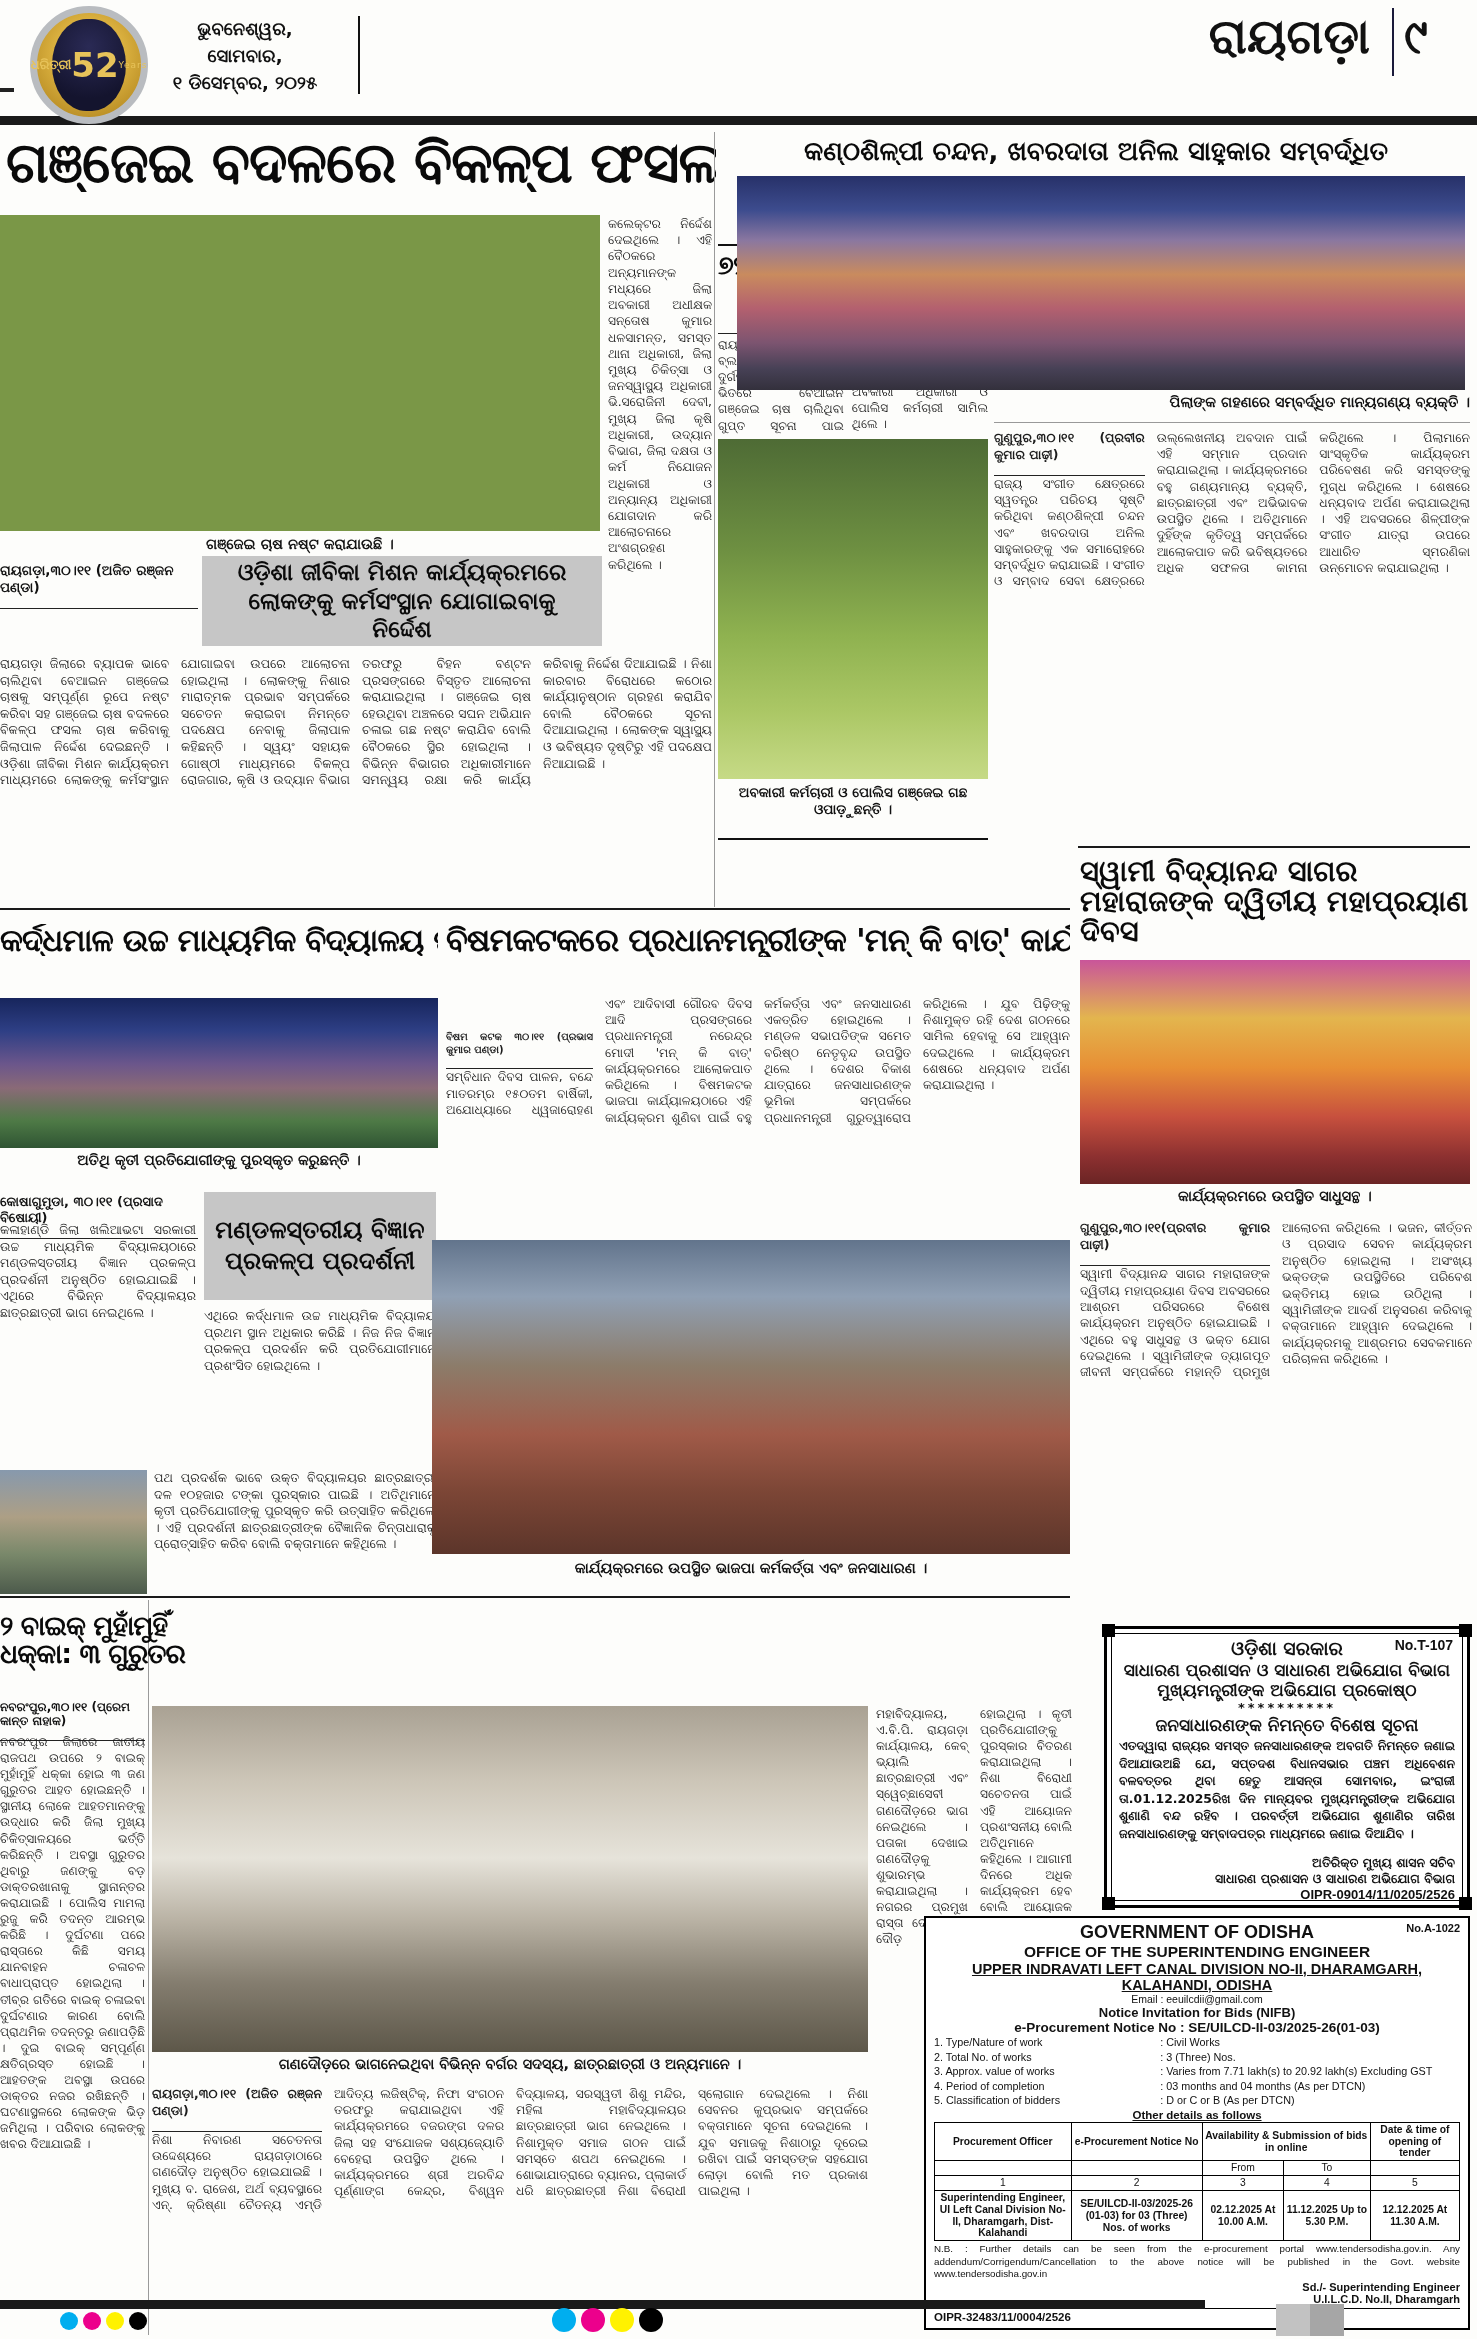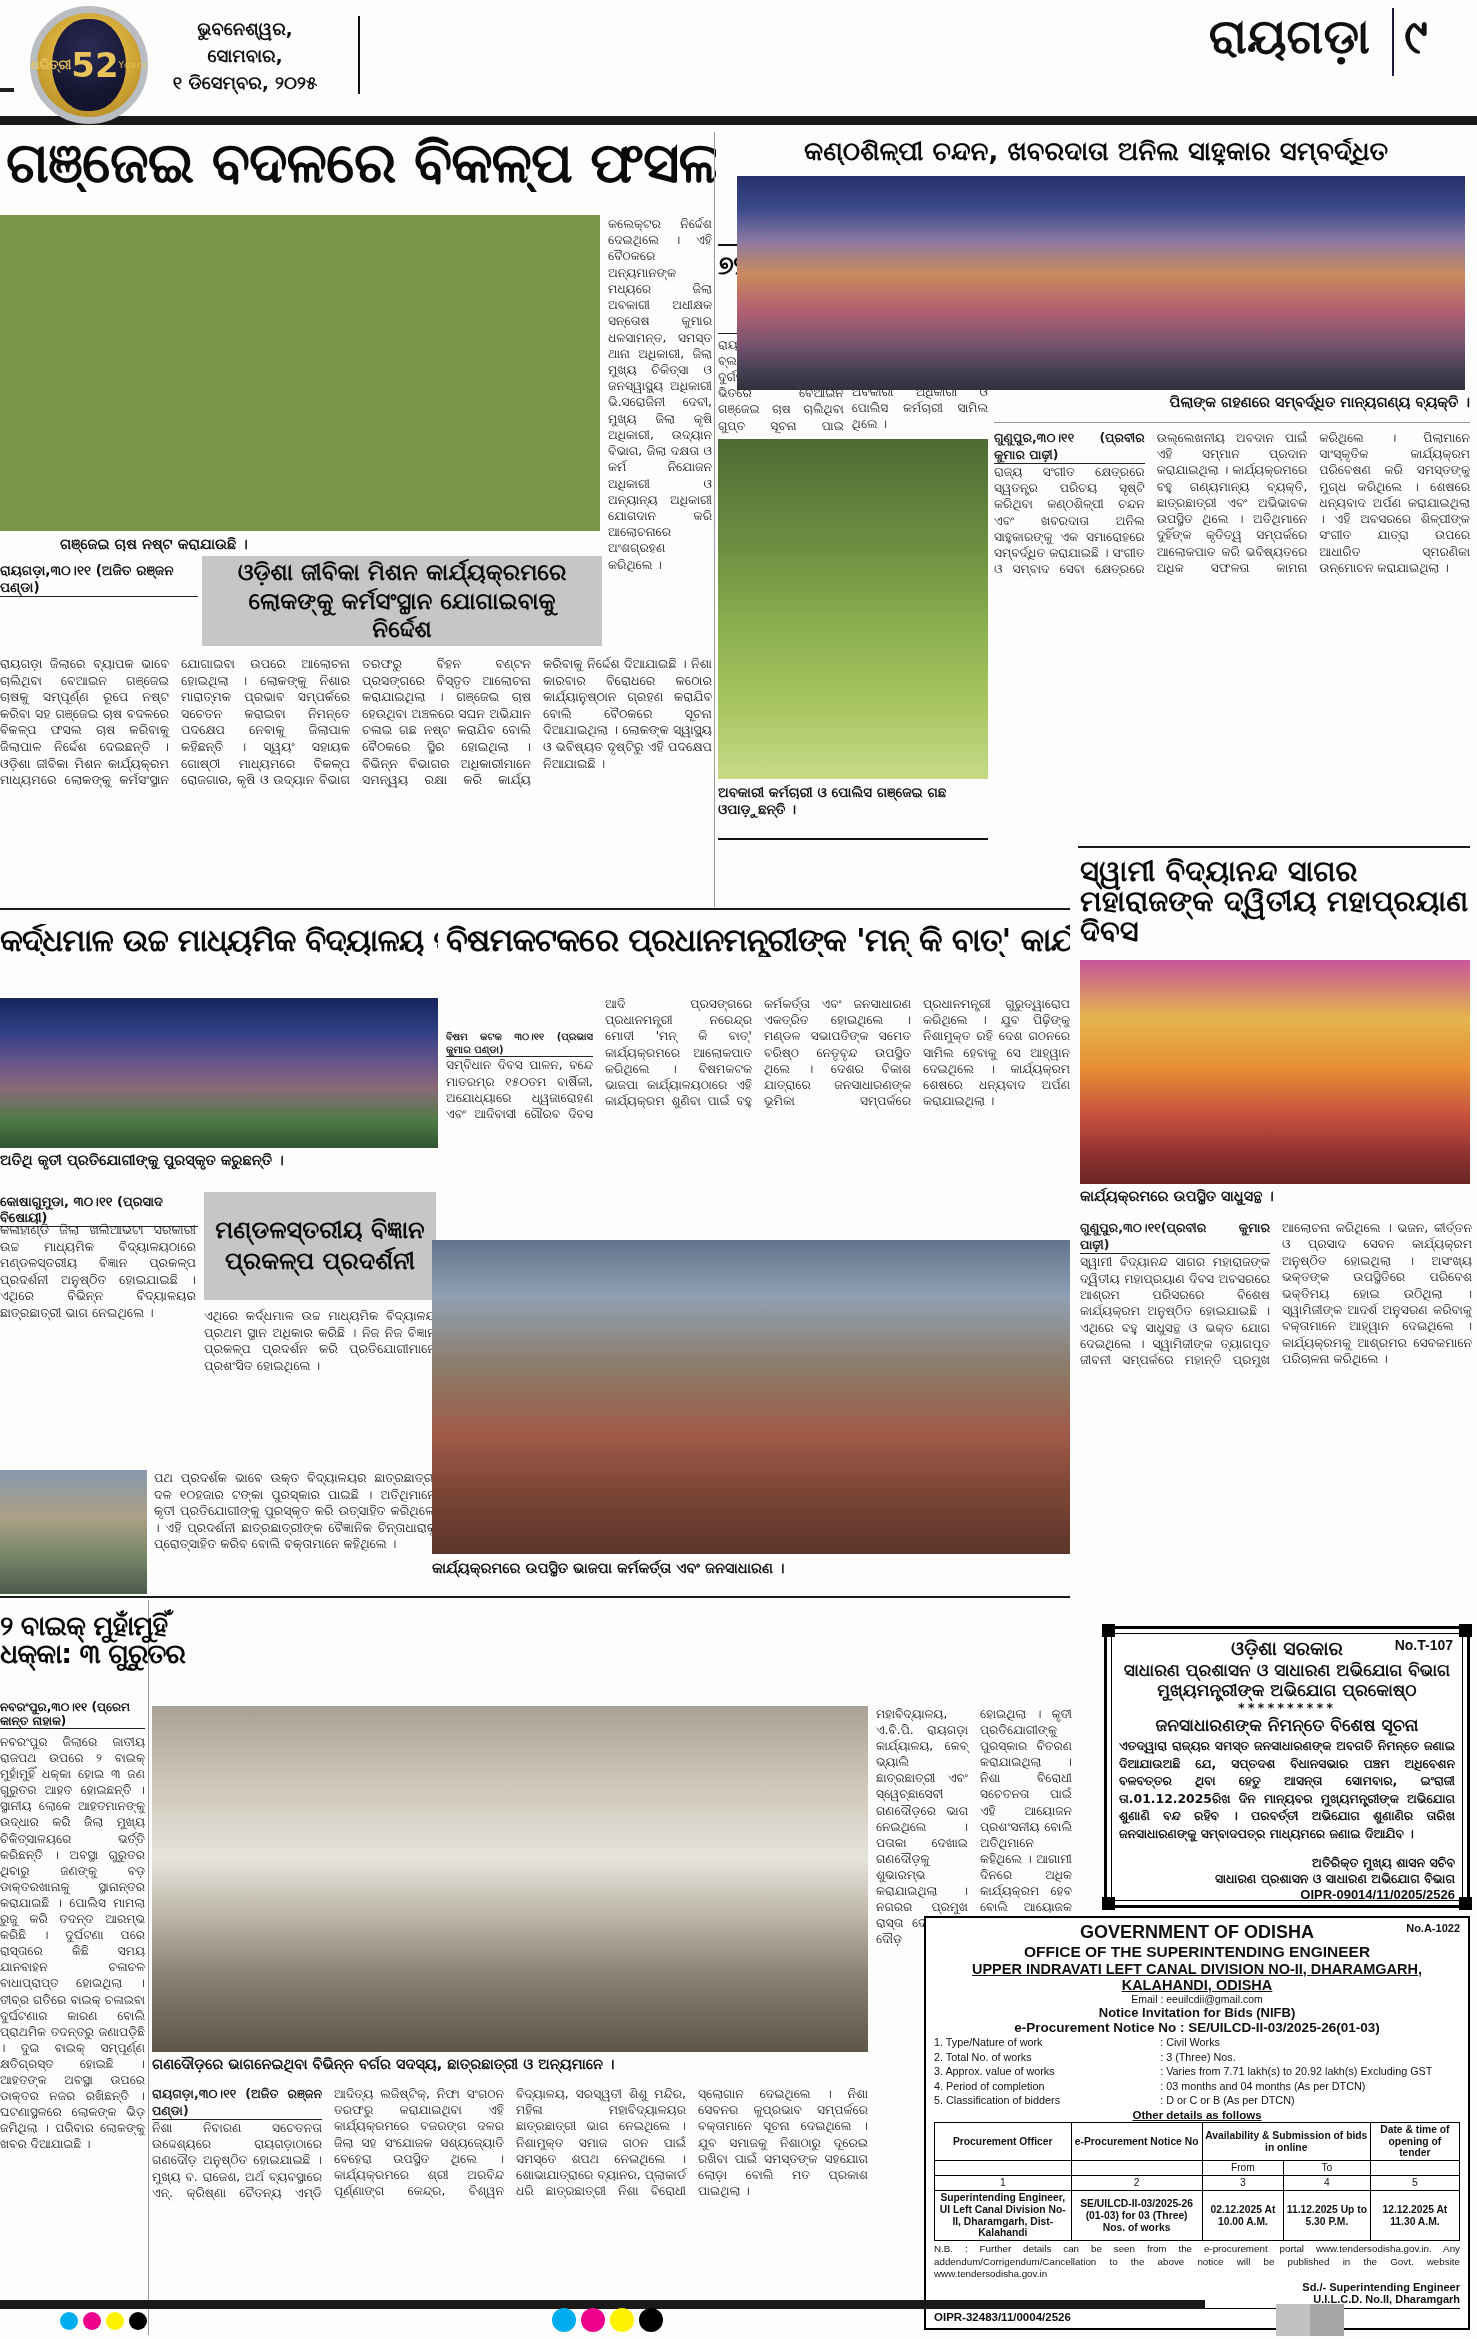--- a/index.html
+++ b/index.html
@@ -6,22 +6,22 @@
   *{box-sizing:border-box;}
   #page{position:relative;width:1477px;height:2339px;background:#fdfdfb;margin:0 auto;overflow:hidden;
         font-family:"DejaVu Sans","Liberation Sans",sans-serif;color:#111;}
   .abs{position:absolute;}
   .hl{font-weight:900;color:#0a0a0a;line-height:1.04;letter-spacing:-1px;}
   .nowrap{white-space:nowrap;overflow:hidden;}
   .body-txt{font-size:12.6px;line-height:1.32;text-align:justify;overflow:hidden;color:#1c1c1c;}
   .cols2{column-count:2;column-gap:12px;}
   .cols3{column-count:3;column-gap:12px;}
   .cols4{column-count:4;column-gap:12px;}
-  .cap{font-size:14.5px;font-weight:700;text-align:left;color:#111;}
-  .dl{font-weight:700;font-size:13.5px;border-bottom:1.5px solid #222;display:inline-block;padding-bottom:0;}
+  .cap{font-size:14.5px;font-weight:700;text-align:center;color:#111;}
+  .dl{font-weight:700;font-size:13.5px;border-bottom:1.5px solid #222;display:inline-block;padding-bottom:12px;}
   .graybox{background:#c6c6c6;display:flex;align-items:center;justify-content:center;text-align:center;
            font-weight:900;color:#0a0a0a;}
   .photo{background-size:cover;overflow:hidden;}
   .rule-h{background:#1a1a1a;}
   .rule-v{background:#9a9a9a;width:1px;}
   .p-ganja{background:linear-gradient(175deg,#45502e 0%,#5d7038 14%,#77924а 30%,#7a9747 46%,#94b855 68%,#aacb66 86%,#c2d97d 100%),radial-gradient(circle at 20% 20%,#2e3322,transparent 40%);background-blend-mode:multiply;background-color:#7a9747;}
   .p-group{background:linear-gradient(180deg,#273169 0%,#3d4c8e 16%,#8a77a0 30%,#c98b5e 46%,#b3606f 62%,#7c5470 78%,#474156 90%,#33303c 100%);}
   .p-uproot{background:linear-gradient(180deg,#4e6b35 0%,#6d8f41 32%,#8fb250 58%,#abc765 80%,#c6da86 100%);}
   .p-stage{background:linear-gradient(180deg,#17255c 0%,#2e3f85 22%,#6b568b 44%,#8a6a77 60%,#4e7a46 82%,#2f5433 100%);}
   .p-crowd{background:linear-gradient(180deg,#62748c 0%,#90a0b4 18%,#8c7c6a 40%,#a05a48 62%,#7c4636 80%,#5c352a 100%);}

